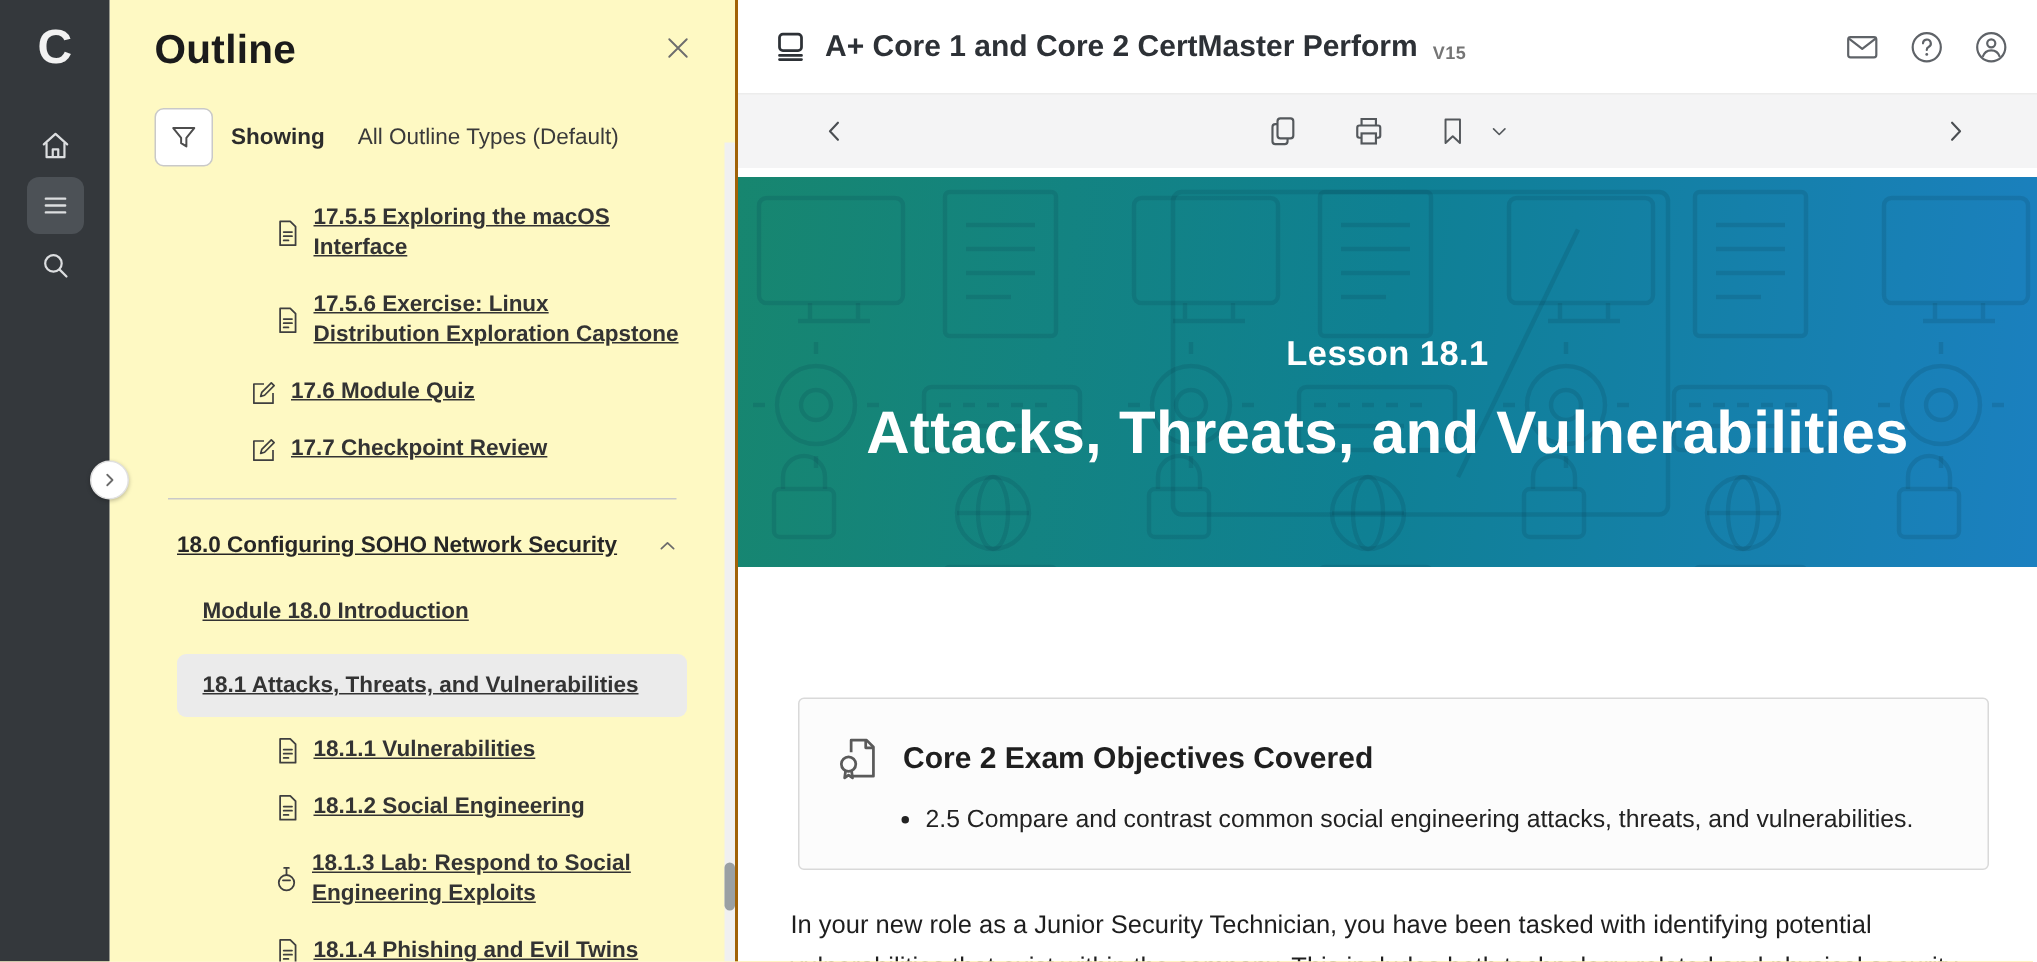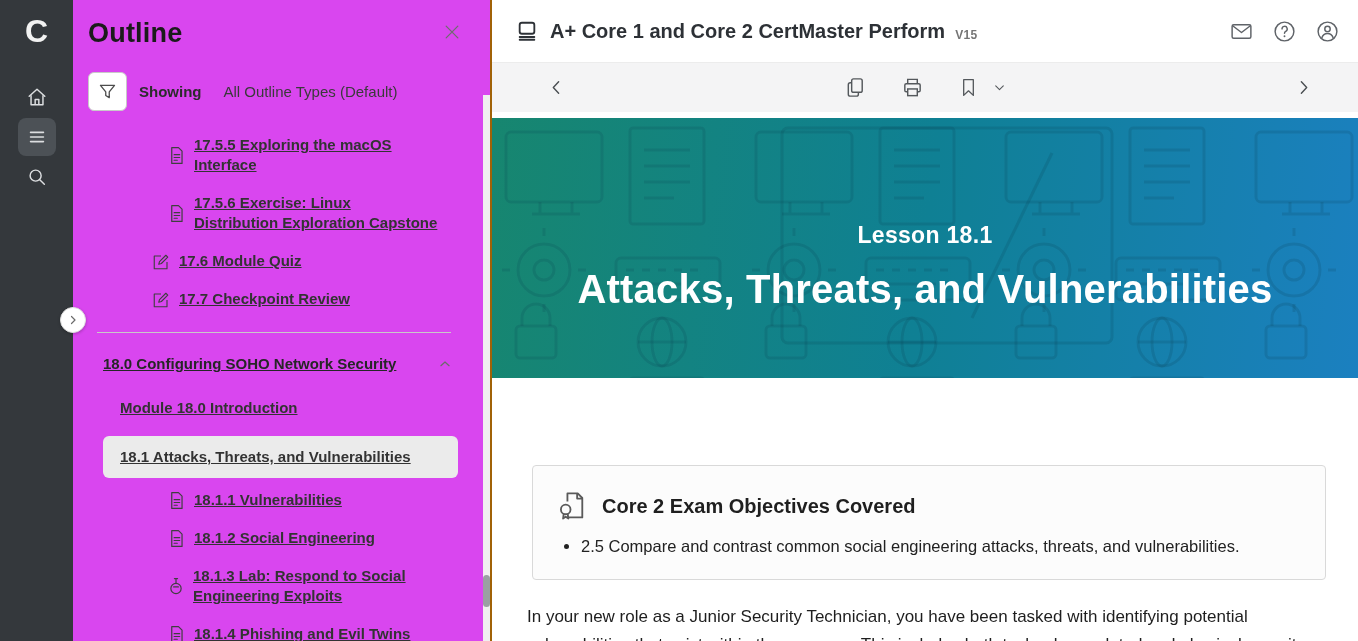--- a/index.html
+++ b/index.html
@@ -16,21 +16,21 @@
     justify-content:center; color:#dcdee0; cursor:pointer; }
   .rail-btn.active { background:#4c5156; }
   .rail-btn svg { stroke:#dcdee0; }
 
   
   .expand-toggle { position:absolute; left:60px; top:307px; width:26px; height:26px; background:#fff;
     border:1px solid #e0e0e0; border-radius:50%; box-shadow:0 1px 3px rgba(0,0,0,.25);
     display:flex; align-items:center; justify-content:center; z-index:9; cursor:pointer; }
 
   
-  .panel { width:417px; min-width:417px; background:#d946ef; position:relative; padding:18px 0 0 15px; }
+  .panel { width:417px; min-width:417px; background:#fef9c3; position:relative; padding:18px 0 0 30px; }
   .panel-head { display:flex; align-items:flex-start; justify-content:space-between; padding-right:28px; }
   .panel-title { font-size:27px; font-weight:bold; color:#1b1b1b; letter-spacing:.2px; }
   .close-x { color:#6d6d6d; margin-top:4px; cursor:pointer; }
 
   .filter-row { display:flex; align-items:center; margin-top:23px; gap:12px; }
   .filter-btn { width:39px; height:39px; background:#fff; border:1px solid #c9c9c9; border-radius:6px;
     display:flex; align-items:center; justify-content:center; color:#4d4d4d; cursor:pointer; }
   .showing-label { font-size:15px; font-weight:bold; color:#2c2c2c; }
   .showing-value { font-size:15px; color:#3a3a3a; margin-left:10px; }
 
@@ -82,21 +82,21 @@
   .hero-lesson { font-size:23px; font-weight:bold; letter-spacing:.3px;margin-top:32px; }
   .hero-title { font-size:40px; font-weight:bold; margin-top:18px; letter-spacing:.2px; }
 
   
   .content { flex:1; background:#fff; overflow:hidden; }
   .obj-box { margin:87px 32px 0 40px; background:#fcfcfc; border:1px solid #d9d9d9; border-radius:4px;
     padding:24px 24px 22px 24px; }
   .obj-head { display:flex; align-items:center; gap:15px; }
   .obj-icon { color:#555; display:flex; }
   .obj-title { font-size:20px; font-weight:bold; color:#1f1f1f; }
-  .obj-list { margin:13px 0 0 24px; }
+  .obj-list { margin:13px 0 0 60px; }
   .obj-list li { font-size:16.5px; color:#222; line-height:22px; }
 
   .body-par { margin:23px 32px 0 35px; font-size:17px; line-height:27.5px; color:#1e1e1e; }
 
   svg { display:block; }
 </style>
 </head>
 <body>
 
 <div class="app">

